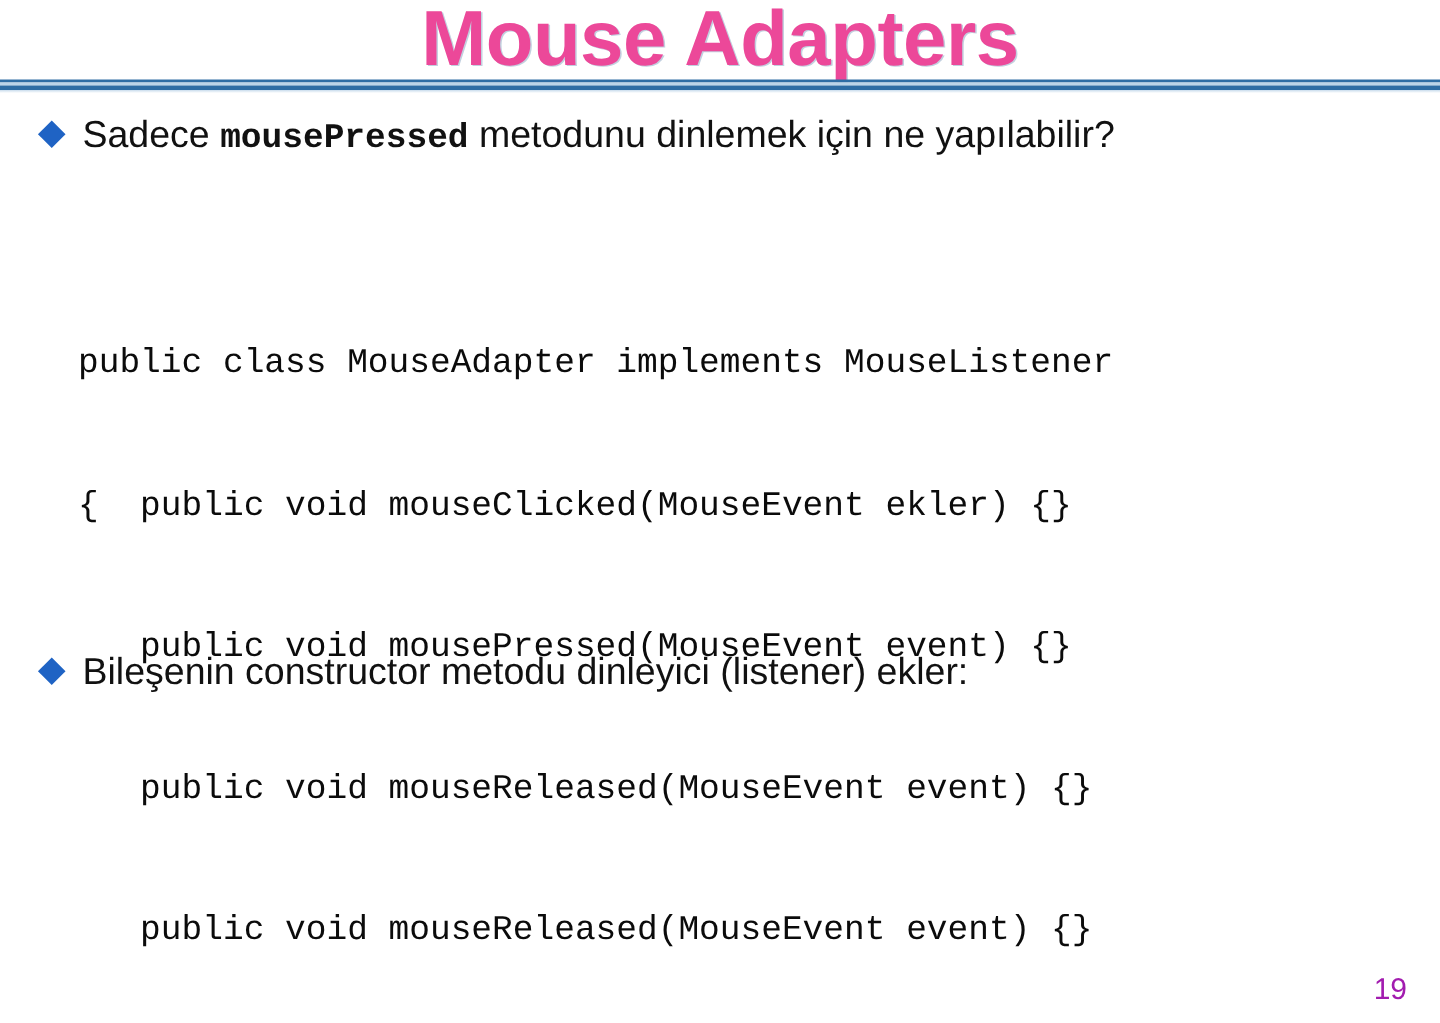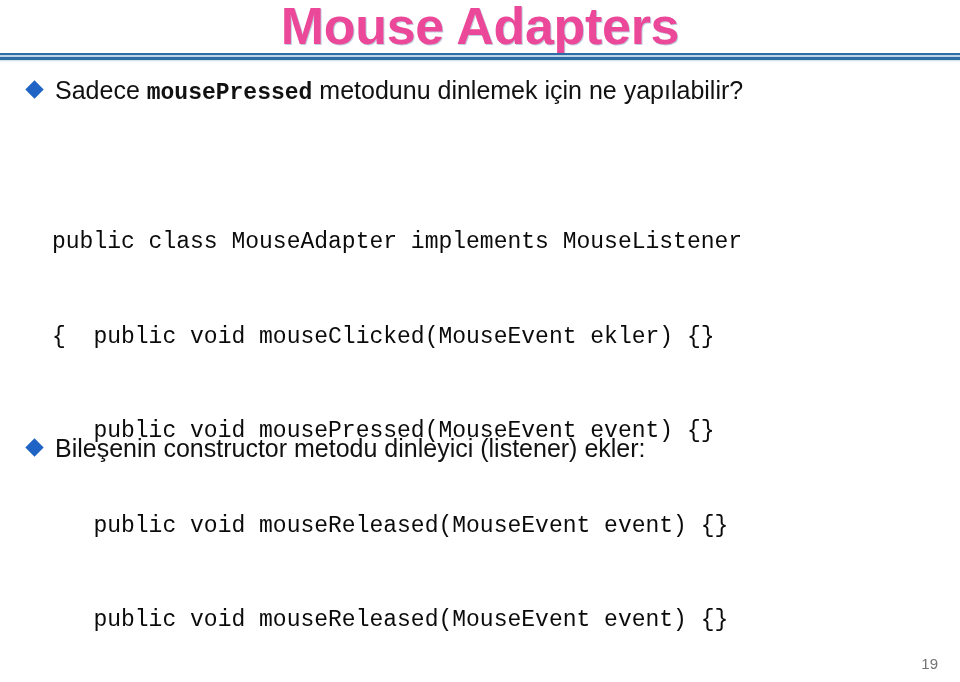--- a/index.html
+++ b/index.html
@@ -128,22 +128,22 @@
     font-weight: bold;
   }
   .code-line { white-space: pre; }
 
   
   .page-number {
     position: absolute;
     right: 22px;
     bottom: 10px;
     font-family: "Liberation Sans", sans-serif;
-    font-size: 15px;
-    color: #737373;
+    font-size: 20px;
+    color: #a21caf;
   }
 </style>
 </head>
 <body>
 
 <div class="slide">
 
   <div class="title-area">
     <div class="slide-title">Mouse Adapters</div>
   </div>

